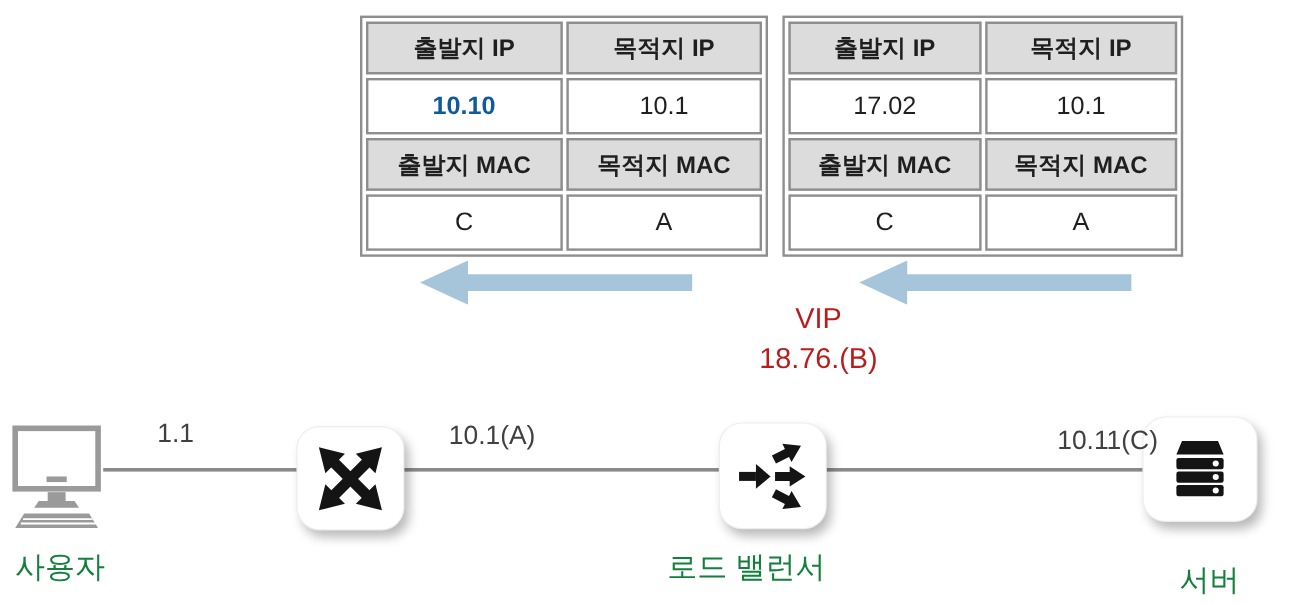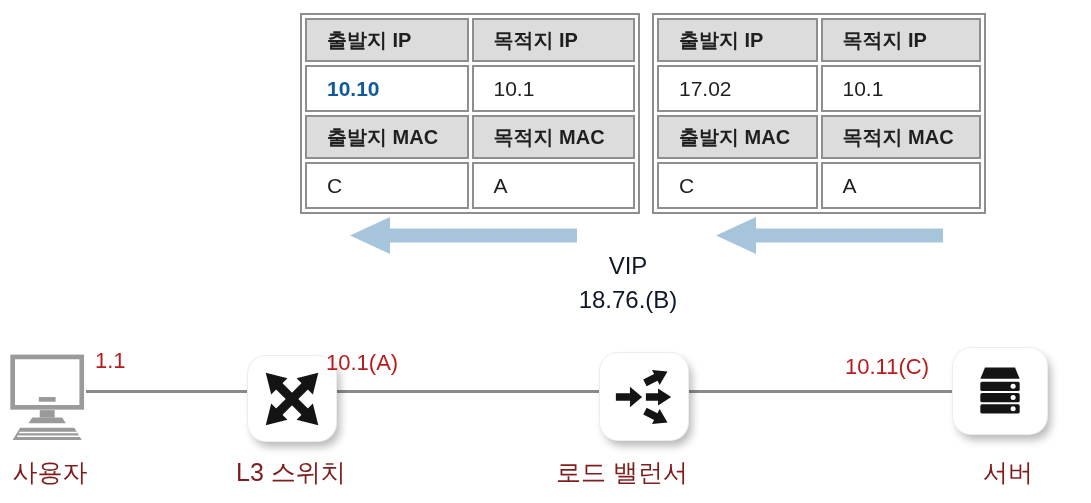--- a/index.html
+++ b/index.html
@@ -11,69 +11,69 @@
   .canvas{
     position:relative;width:1091px;height:503px;background:#fff;overflow:hidden;
     font-family:"Liberation Sans","DejaVu Sans",sans-serif;color:var(--text);
   }
   
   table.pkt{
     position:absolute;top:13px;border-collapse:separate;border-spacing:3px;
     background:#fff;border:2px solid var(--table-border);table-layout:fixed;
   }
   table.pkt td{
-    border:2px solid var(--table-border);text-align:left;vertical-align:middle;
-    padding:0 20px;overflow:hidden;white-space:nowrap;
+    border:2px solid var(--table-border);text-align:center;vertical-align:middle;
+    padding:0 0;overflow:hidden;white-space:nowrap;
   }
   td.hdr{background:var(--header-bg);font-weight:bold;font-size:20px;height:40px;}
   td.val{background:#fff;font-size:21px;height:43px;}
   td.val .hl{color:var(--highlight-blue);font-weight:bold;}
   #tbl-left{left:300px;width:340px;}
   #tbl-right{left:652px;width:334px;}
   
   .flow-arrow{position:absolute;top:217px;width:227px;height:37px;}
   .flow-arrow polygon{fill:var(--arrow);}
   #arrow-left{left:350px;}
   #arrow-right{left:716px;}
   
   .vip{
-    position:absolute;left:628px;top:249px;transform:translateX(-50%);
-    text-align:center;font-size:24px;line-height:34px;color:#0f172a;
+    position:absolute;left:682px;top:249px;transform:translateX(-50%);
+    text-align:center;font-size:24px;line-height:34px;color:#b91c1c;
   }
   
   .net-line{position:absolute;left:86px;top:390px;width:869px;height:3px;background:var(--line-gray);z-index:0;}
   
   .card{
     position:absolute;background:#fff;border-radius:18px;z-index:2;
     box-shadow:0 0 0 1px #ededed,4px 6px 9px rgba(0,0,0,.28);
     display:flex;align-items:center;justify-content:center;
   }
   #card-switch{left:248px;top:356px;width:88px;height:85px;}
   #card-lb{left:600px;top:353px;width:88px;height:87px;}
   #card-server{left:953px;top:348px;width:94px;height:86px;}
   .glyph{display:block;}
   .glyph .ink{fill:var(--glyph-black);}
   .glyph .ink-stroke{stroke:var(--glyph-black);fill:none;}
   
   #user-pc{position:absolute;left:8px;top:352px;z-index:2;}
   #user-pc .g-fill{fill:var(--icon-gray);}
   #user-pc .g-stroke{stroke:var(--icon-gray);fill:#fff;}
   
-  .link-label{position:absolute;font-size:22px;color:#b91c1c;z-index:3;}
+  .link-label{position:absolute;font-size:22px;color:#404040;z-index:3;margin-left:36px;}
   #lbl-11{left:95px;top:348px;}
-  #lbl-101a{left:326px;top:350px;}
+  #lbl-101a{left:338px;top:350px;}
   #lbl-1011c{left:845px;top:354px;}
   .node-label{
     position:absolute;top:456px;transform:translateX(-50%);
-    font-size:25px;color:#7f1d1d;white-space:nowrap;z-index:3;
+    font-size:25px;color:#15803d;white-space:nowrap;z-index:3;
   }
   #nl-user{left:50px;}
   #nl-switch{left:291px;}
   #nl-lb{left:622px;}
-  #nl-server{left:1008px;}
+  #nl-server{left:1008px;margin-top:11px;}
 </style>
 </head>
 <body>
 
 <div class="canvas">
 
   <table class="pkt" id="tbl-left">
     <tbody>
         <tr>
       <td class="hdr">출발지 IP</td>
@@ -176,17 +176,16 @@
       <circle cx="46" cy="39" r="2.7" fill="#ffffff"></circle>
       <circle cx="46" cy="51" r="2.7" fill="#ffffff"></circle>
     </svg>
   </div>
 
   <div class="link-label" id="lbl-11">1.1</div>
   <div class="link-label" id="lbl-101a">10.1(A)</div>
   <div class="link-label" id="lbl-1011c">10.11(C)</div>
 
   <div class="node-label" id="nl-user">사용자</div>
-  <div class="node-label" id="nl-switch">L3 스위치</div>
   <div class="node-label" id="nl-lb">로드 밸런서</div>
   <div class="node-label" id="nl-server">서버</div>
 
 </div>
 
 </body></html>

